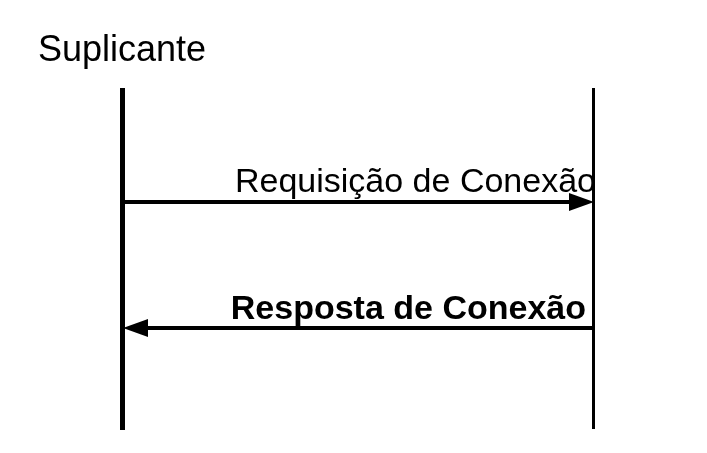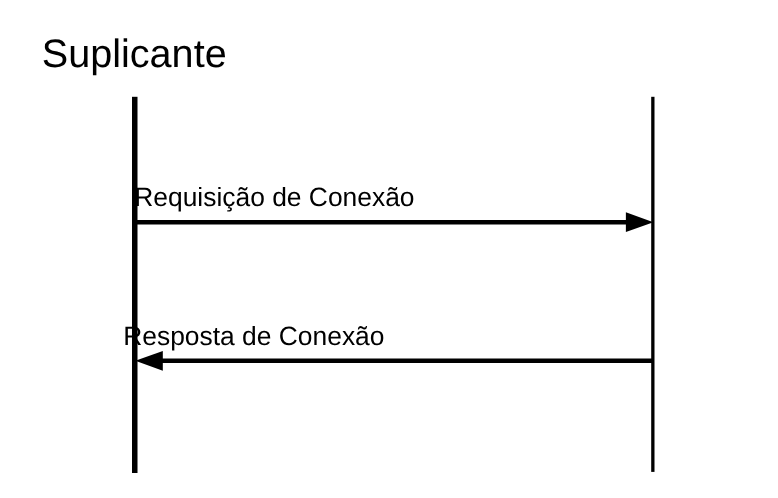--- a/index.html
+++ b/index.html
@@ -51,36 +51,37 @@
     top: 88px;
     height: 341px;
   }
   .message-svg {
     position: absolute;
     left: 0px;
     overflow: visible;
   }
   .msg-label {
     position: absolute;
-    text-align: left;
+    text-align: right;
     font-family: "Liberation Sans", sans-serif;
-    font-size: 24px;
+    font-size: 34px;
     line-height: 30px;
     color: #000000;
     white-space: pre;
   }
   #msg-1-label {
     left: 122px;
     top: 165px;
     width: 474px;
   }
   #msg-2-label {
     left: 112px;
     top: 292px;
     width: 474px;
+    font-weight: bold;
   }
 </style>
 </head>
 <body>
 
 <div id="canvas">
 
   <div class="actor-label" id="actor-supplicant-label">Suplicante</div>
 
   <div class="actor-label" id="actor-ap-label"><br></div>

